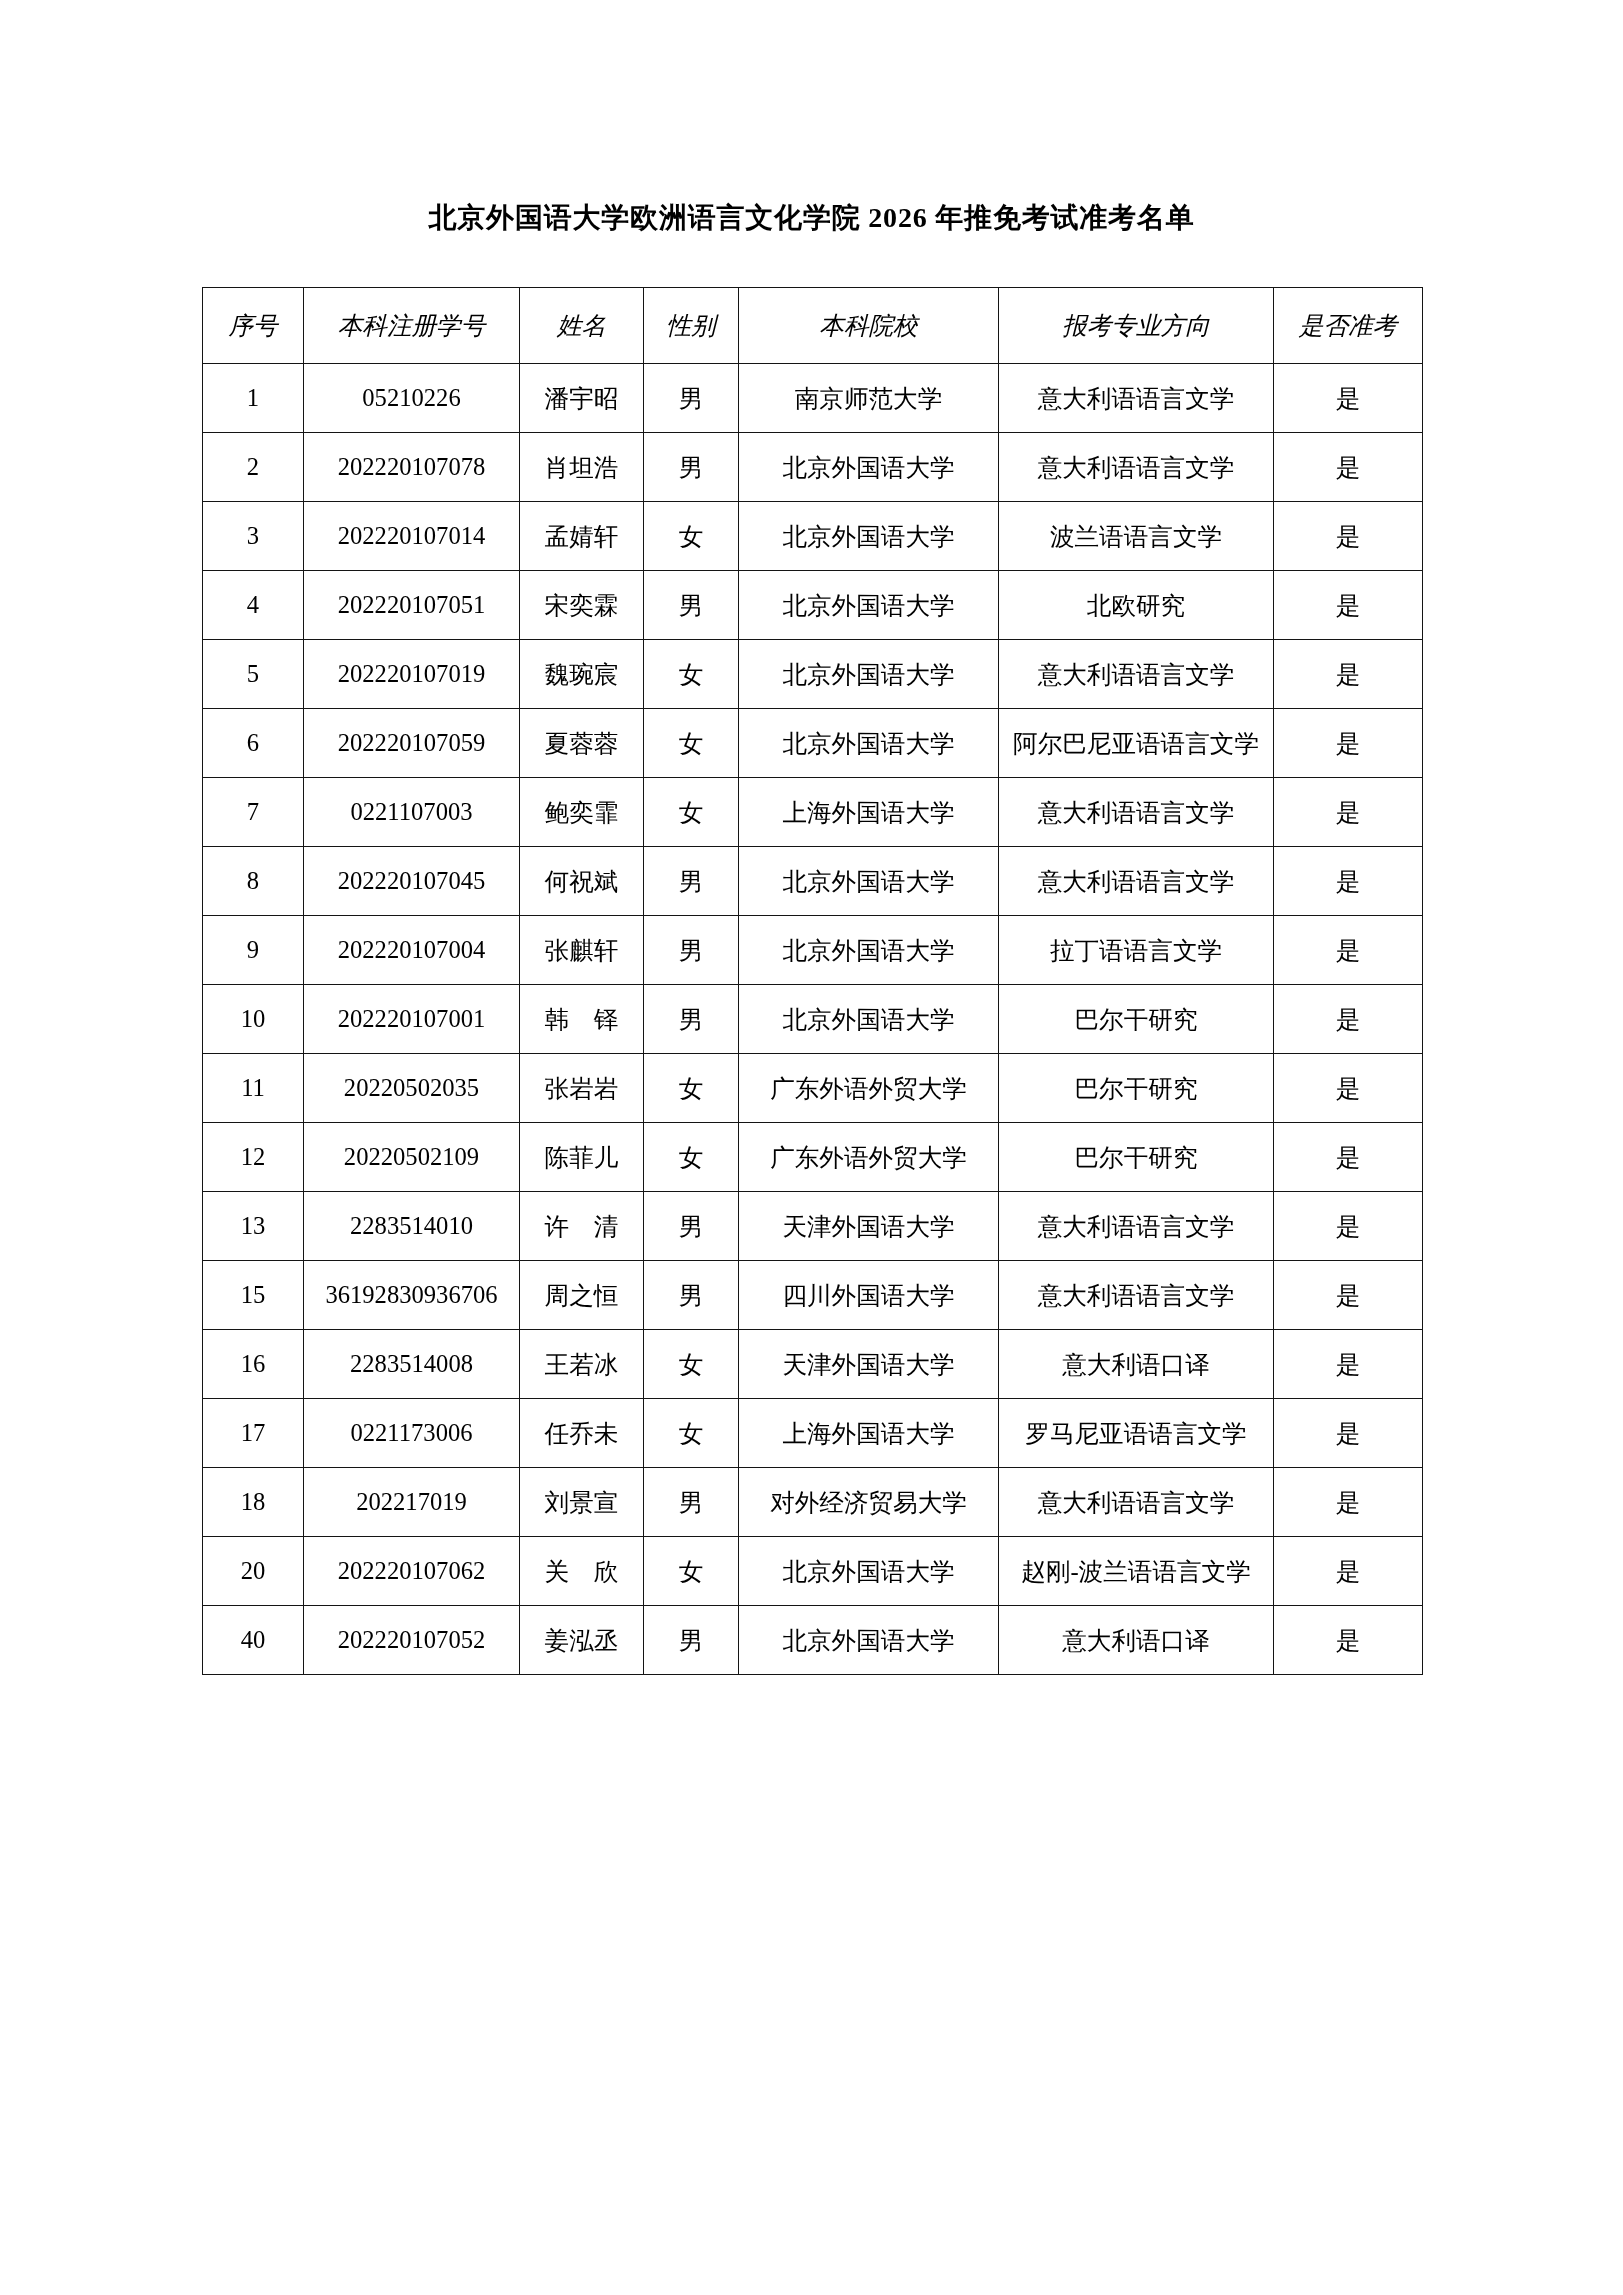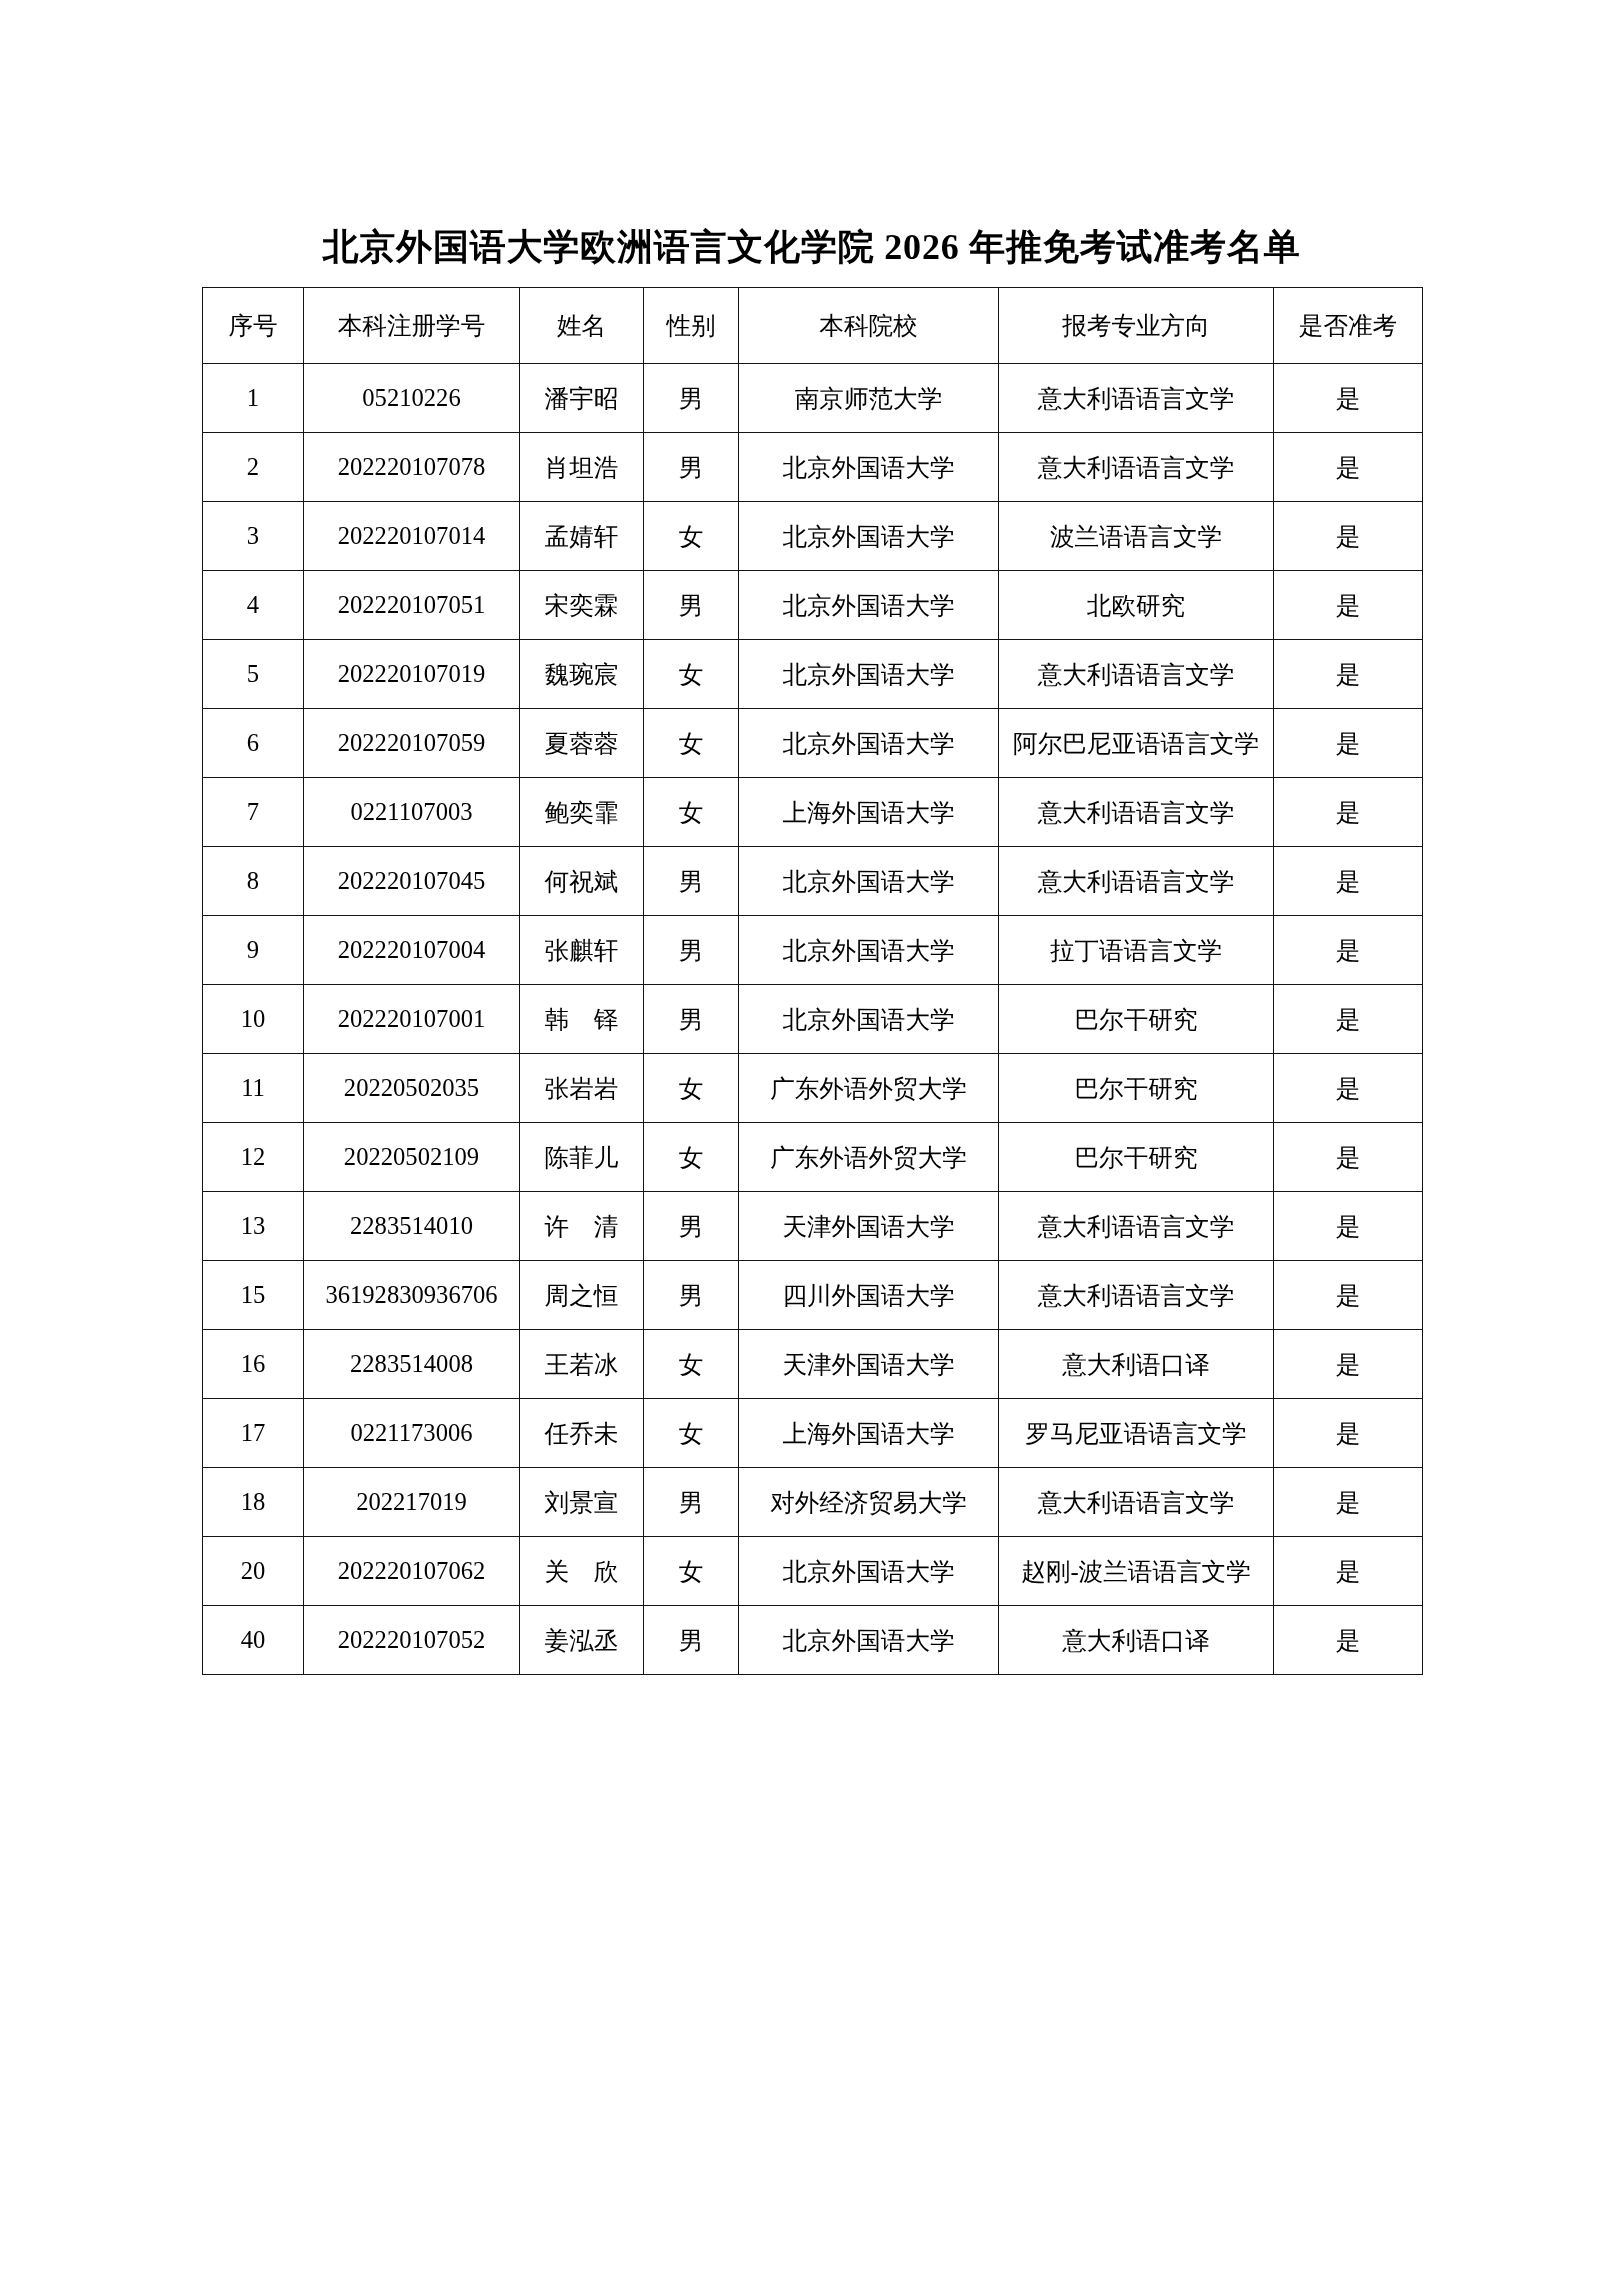--- a/index.html
+++ b/index.html
@@ -9,25 +9,25 @@
   }
   body {
     width: 1623px;
     height: 2295px;
     position: relative;
     font-family: "Liberation Serif", "DejaVu Serif", serif;
     color: #000000;
   }
   .page-title {
     position: absolute;
-    top: 223px;
+    top: 199px;
     left: 0;
     width: 1623px;
     text-align: center;
-    font-size: 36px;
+    font-size: 28px;
     font-weight: bold;
     letter-spacing: 0.8px;
   }
   table.roster {
     position: absolute;
     left: 202px;
     top: 287px;
     width: 1221px;
     border-collapse: collapse;
     table-layout: fixed;
@@ -36,21 +36,21 @@
   table.roster td {
     border: 1.6px solid #141414;
     text-align: center;
     vertical-align: middle;
     padding: 0;
     font-weight: normal;
     font-size: 24.6px;
     overflow: hidden;
     white-space: nowrap;
   }
-  table.roster thead tr { height: 76px; }
+  table.roster thead tr { height: 76px; font-style: italic; }
   table.roster tbody tr { height: 69px; }
   td.cell-seq { font-size: 27px; }
   td.cell-student-id { font-size: 25px; }
 </style>
 </head>
 <body>
 
 <div class="page-title">北京外国语大学欧洲语言文化学院 2026 年推免考试准考名单</div>
 
 <table class="roster">

